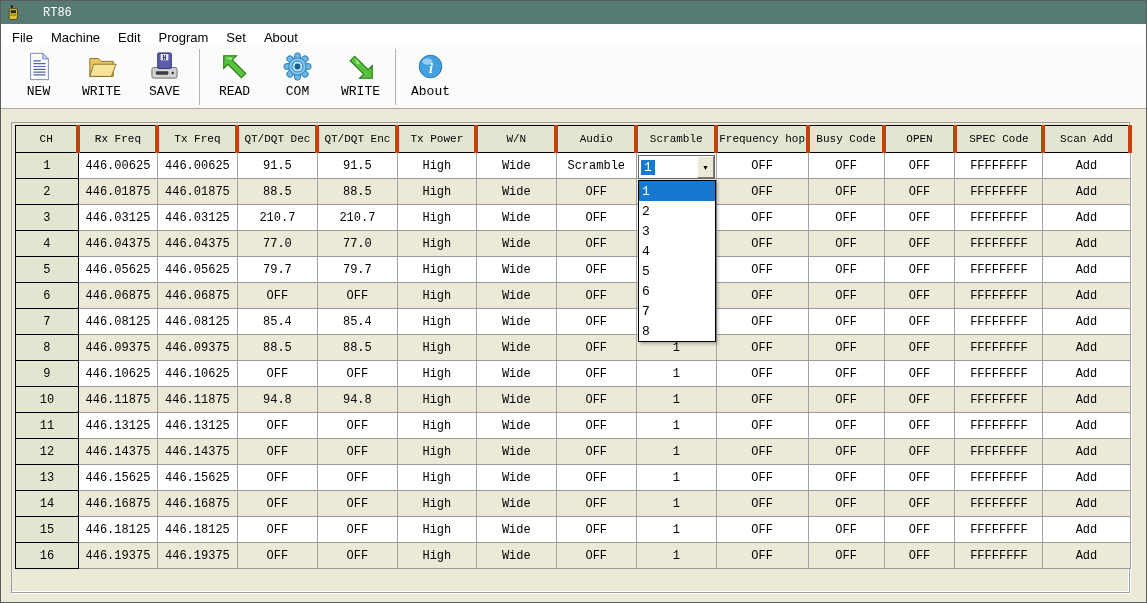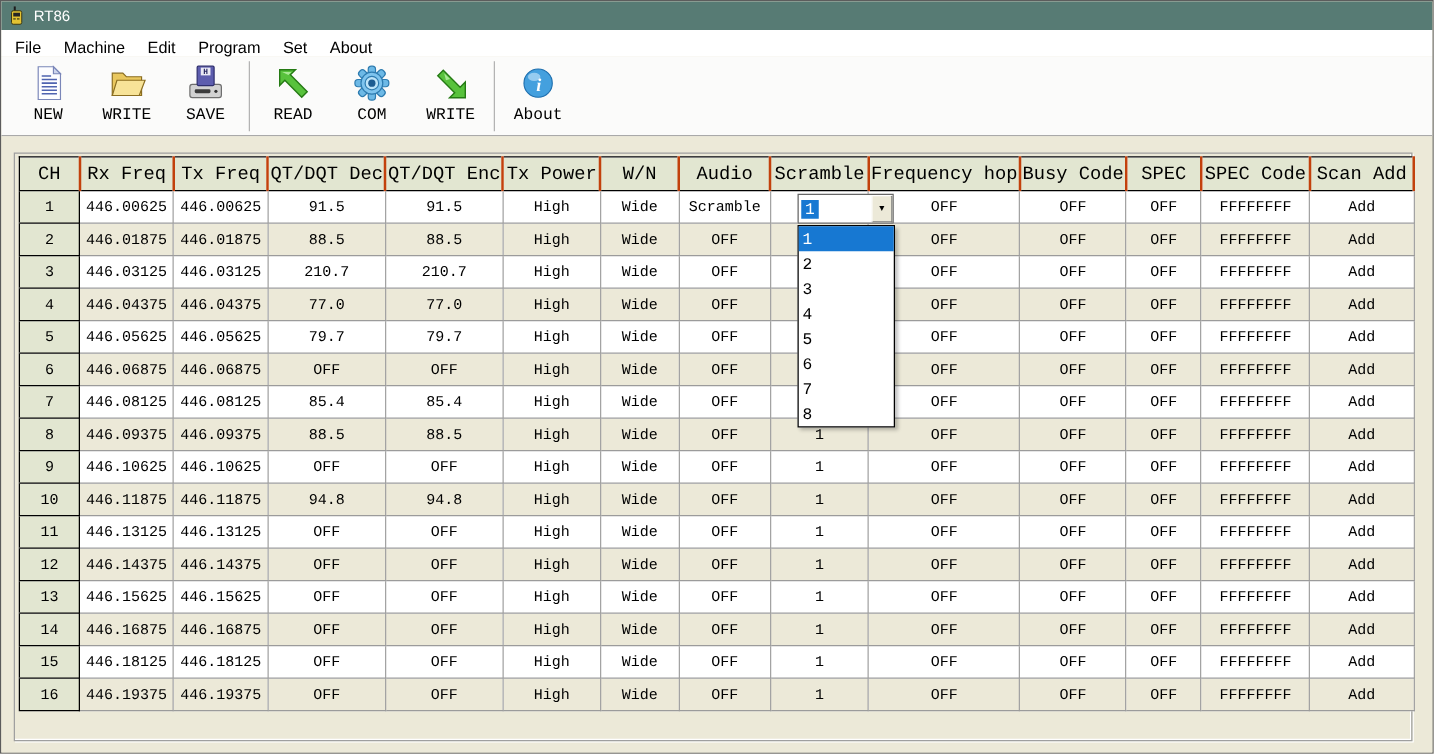--- a/index.html
+++ b/index.html
@@ -5,21 +5,21 @@
   * { margin:0; padding:0; box-sizing:border-box; }
   html,body { background:#d0d0d0; }
   .window {
     position:relative; width:1147px; height:603px;
     background:#ece9d8; border:1px solid #5c5c5c; overflow:hidden;
     font-family:"Liberation Sans", sans-serif;
   }
   
   .titlebar {
     height:23px; background:#577b74; display:flex; align-items:center;
-    padding-left:7px; gap:5px;
+    padding-left:7px; gap:21px;font-family:Liberation Mono, monospace;
   }
   .titlebar .title-text { color:#ffffff; font-size:12px; }
   
   .menubar {
     height:21px; background:#ffffff; display:flex; align-items:flex-end;
     padding-left:2px;
   }
   .menu-item {
     display:flex; align-items:center; padding:0 9px; font-size:13px; color:#000;
     cursor:default;
@@ -44,22 +44,22 @@
     border:1px solid #9f9f9f; background:#ece9d8;
     box-shadow: inset -1px -1px 0 #ffffff, 1px 1px 0 #ffffff;
   }
   .grid-wrap { position:absolute; left:3px; top:2px; }
   table.grid { border-collapse:collapse; table-layout:fixed; background:#fff; }
   table.grid th, table.grid td {
     font:12px "Liberation Mono", monospace; text-align:center; color:#000;
     white-space:nowrap; overflow:hidden; padding:0 1px;
   }
   table.grid th {
-    height:27px; background:#e2e6d1; font-size:15px;
-    border-right:2px solid #c2410c; border-bottom:1px solid #000; font-weight:normal;margin-top:40px;
+    height:27px; background:#e2e6d1; font-size:11px;
+    border-right:4px solid #c2410c; border-bottom:1px solid #000; font-weight:normal;margin-top:40px;
   }
   table.grid td { height:26px; border-right:1px solid #a3a3a3; border-bottom:1px solid #9b9b9b; }
   table.grid td.ch {
     background:#e2e6d1; border-right:1px solid #000; border-bottom:1px solid #000;
   }
   table.grid { border:1px solid #000; }
   tr.alt td { background:#ece9d8; }
   tr:not(.alt) td { background:#ffffff; }
   tr td.ch { background:#e2e6d1 !important; }
   
@@ -222,21 +222,21 @@
                 <th>Rx Freq</th>
                 <th>Tx Freq</th>
                 <th>QT/DQT Dec</th>
                 <th>QT/DQT Enc</th>
                 <th>Tx Power</th>
                 <th>W/N</th>
                 <th>Audio</th>
                 <th>Scramble</th>
                 <th>Frequency hop</th>
                 <th>Busy Code</th>
-                <th>SPEC</th>
+                <th>OPEN</th>
                 <th>SPEC Code</th>
                 <th>Scan Add</th>
               </tr>
             </thead>
           <tbody id="grid-body">
               <tr>
                 <td class="ch">1</td>
                 <td>446.00625</td>
                 <td>446.00625</td>
                 <td>91.5</td>

